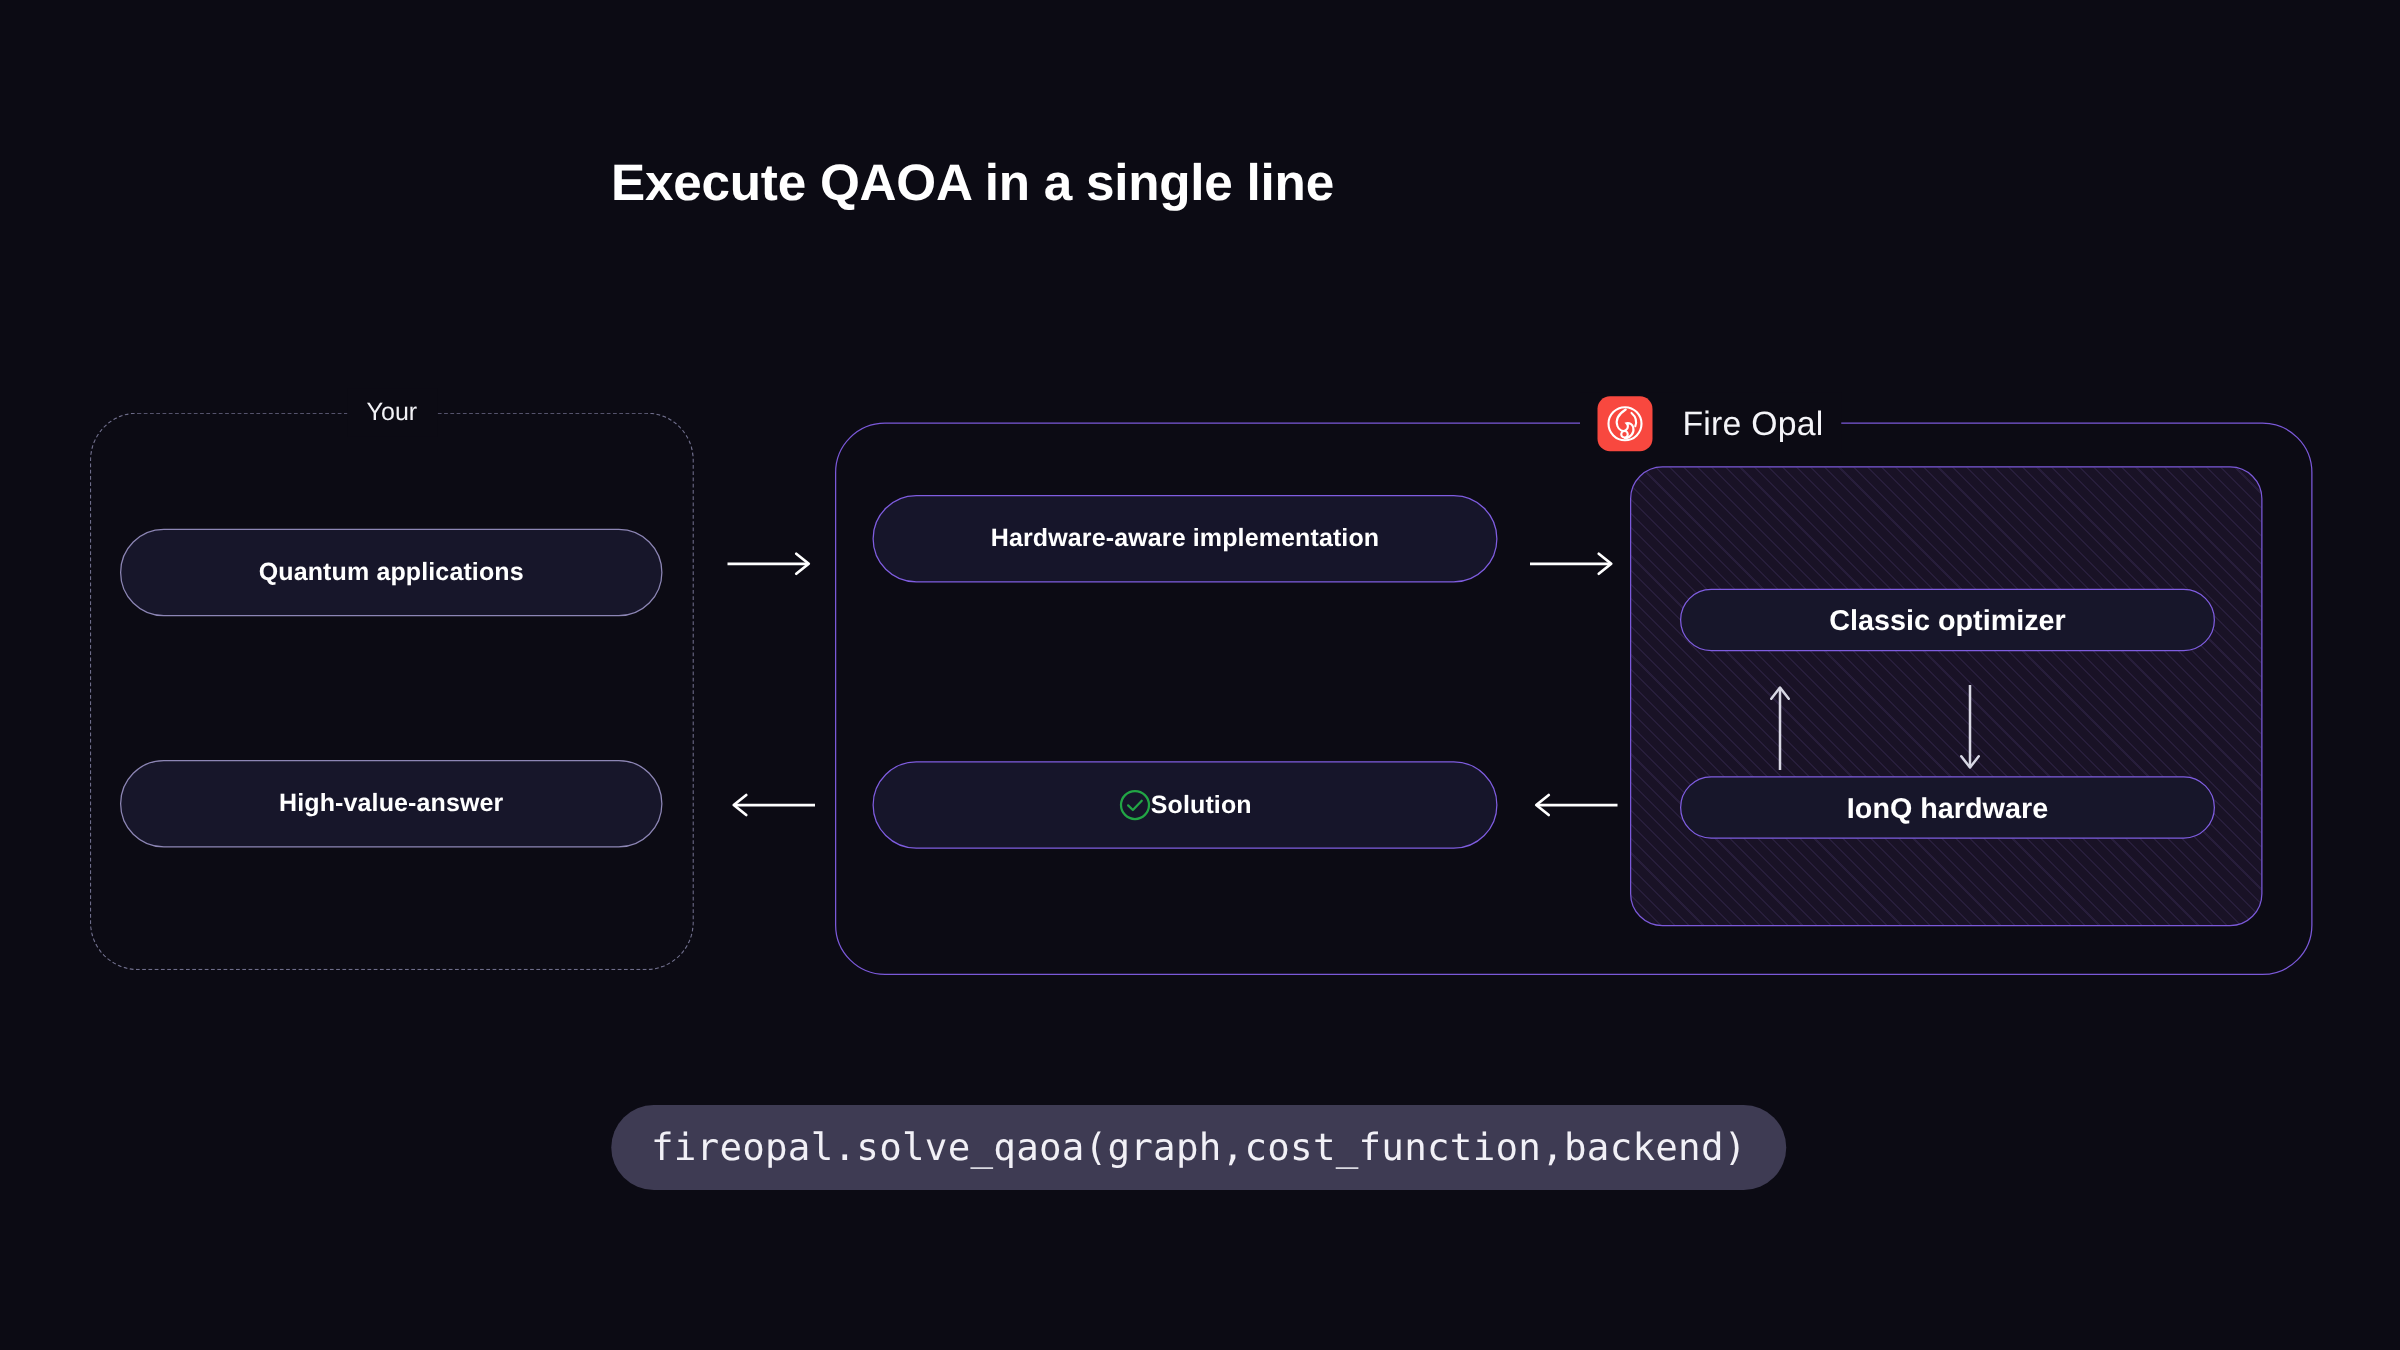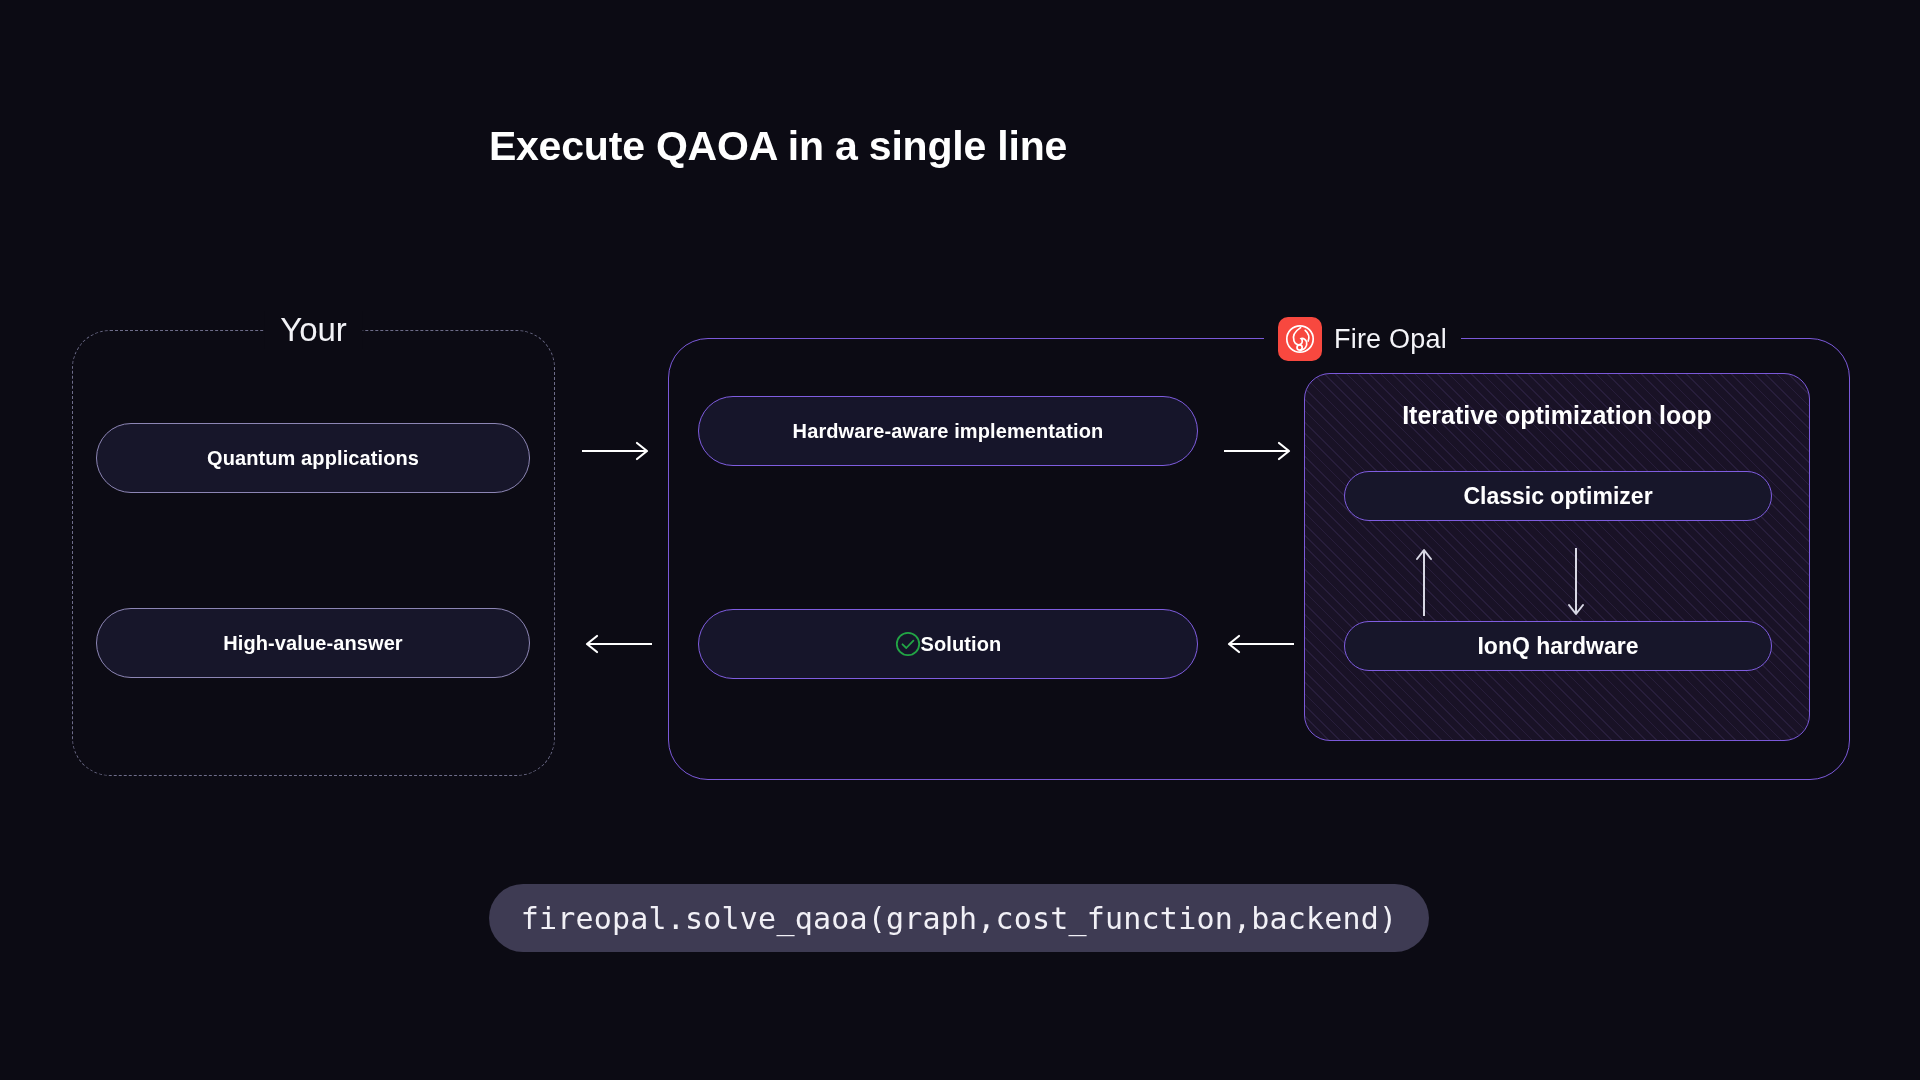--- a/index.html
+++ b/index.html
@@ -48,21 +48,21 @@
     border-radius: 38px;
     box-sizing: border-box;
   }
   #your-label {
     position: absolute;
     left: 50%;
     top: -20px;
     transform: translateX(-50%);
     background: #0c0b14;
     padding: 0 16px;
-    font-size: 33px;
+    font-size: 20px;
     color: #f2f2f6;
     white-space: nowrap;
     line-height: 38px;
   }
 
   
   .pill {
     position: absolute;
     box-sizing: border-box;
     background: #17162a;
@@ -97,21 +97,21 @@
     border-radius: 40px;
     box-sizing: border-box;
   }
   #fireopal-badge {
     position: absolute;
     left: 595px;
     top: -25px;
     height: 50px;
     display: flex;
     align-items: center;
-    gap: 12px;
+    gap: 24px;
     background: #0c0b14;
     padding: 0 14px;
     white-space: nowrap;
   }
   #fireopal-label {
     font-size: 27px;
     color: #f4f4f8;
     letter-spacing: 0.2px;
   }
   #fireopal-logo {
@@ -283,21 +283,20 @@
     <line x1="2" y1="13" x2="66" y2="13" stroke="#ffffff" stroke-width="2.2"></line>
     <polyline points="57,5 67,13 57,21" fill="none" stroke="#ffffff" stroke-width="2.2" stroke-linecap="round" stroke-linejoin="round"></polyline>
   </svg>
 
   <svg class="arrow-h" id="arrow-from-loop" viewBox="0 0 74 26">
     <line x1="8" y1="13" x2="72" y2="13" stroke="#ffffff" stroke-width="2.2"></line>
     <polyline points="17,5 7,13 17,21" fill="none" stroke="#ffffff" stroke-width="2.2" stroke-linecap="round" stroke-linejoin="round"></polyline>
   </svg>
 
   <div id="loop-panel">
-    <div id="loop-title">Iterative optimization loop</div>
 
     <div class="loop-pill" id="pill-classic-optimizer">
       <span>Classic optimizer</span>
     </div>
 
     <svg class="arrow-v" id="arrow-up" viewBox="0 0 26 72">
       <line x1="13" y1="70" x2="13" y2="4" stroke="#d8d8e4" stroke-width="2"></line>
       <polyline points="6,13 13,4 20,13" fill="none" stroke="#d8d8e4" stroke-width="2" stroke-linecap="round" stroke-linejoin="round"></polyline>
     </svg>
 

